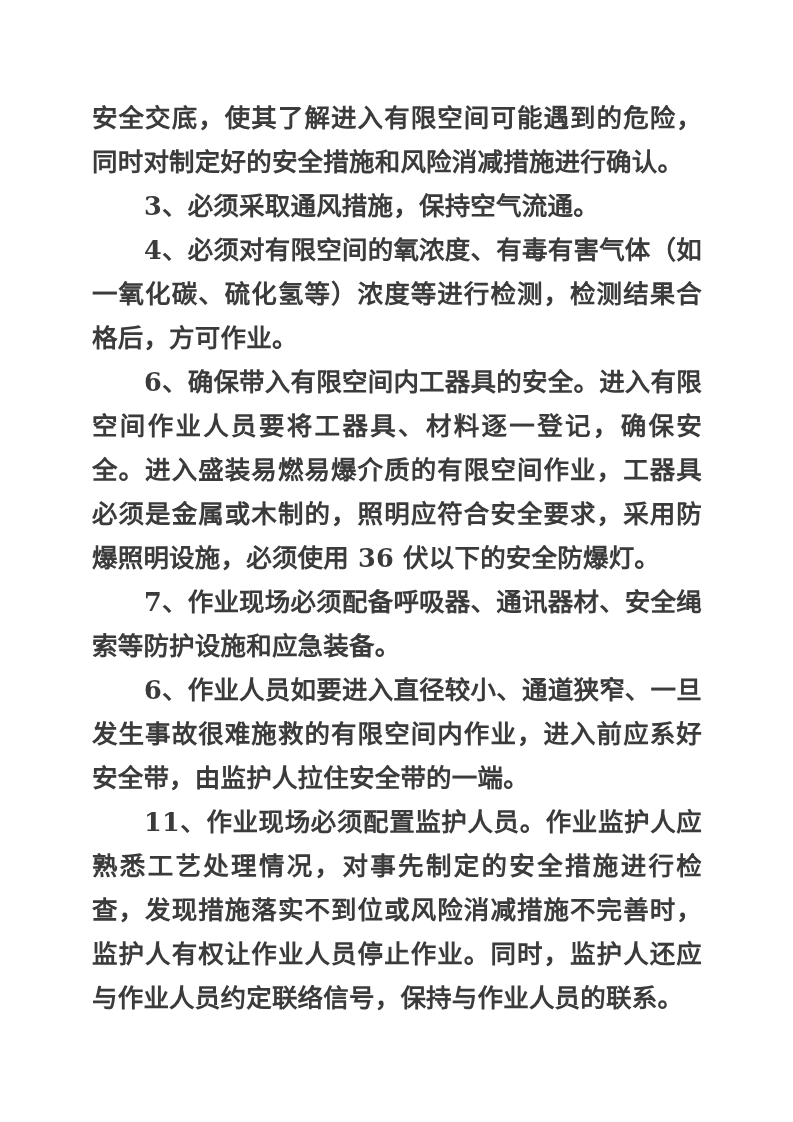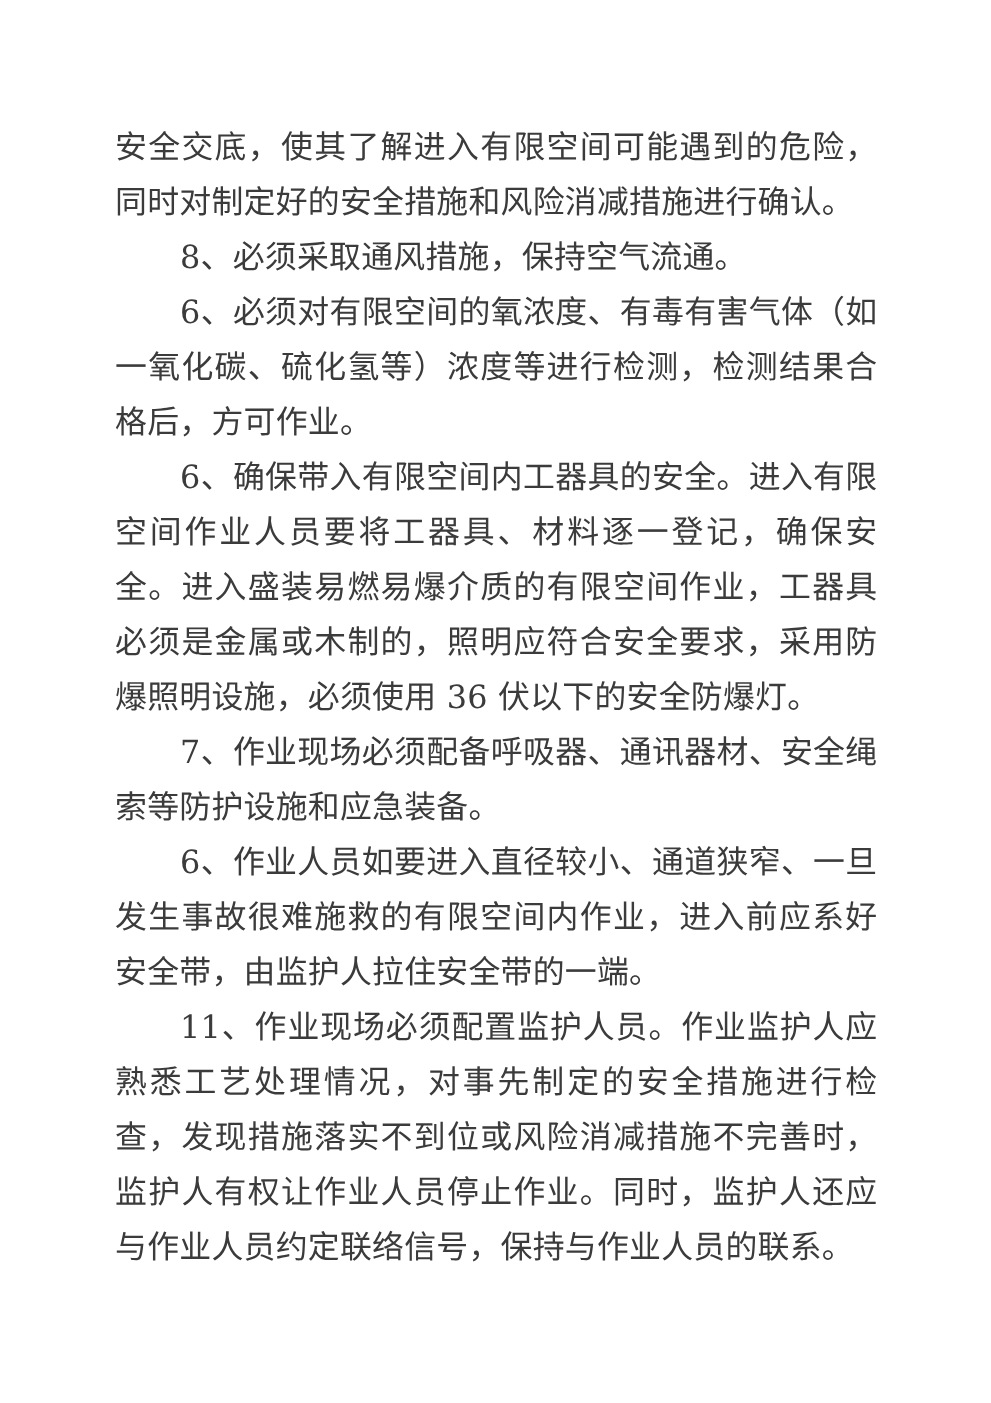--- a/index.html
+++ b/index.html
@@ -9,20 +9,21 @@
     background: #ffffff;
   }
   .page {
     position: relative;
     width: 793px;
     height: 1122px;
     margin: 0 auto;
     background: #ffffff;
     overflow: hidden;
     box-sizing: border-box;
+    font-weight: bold;
   }
   .content {
     position: absolute;
     left: 92px;
     top: 96px;
     width: 610px;
   }
   .para {
     margin: 0;
     padding: 0;
@@ -44,23 +45,23 @@
   }
 </style>
 </head>
 <body>
 
 <div class="page">
   <div class="content">
 
     <p class="para cont">安全交底，使其了解进入有限空间可能遇到的危险，同时对制定好的安全措施和风险消减措施进行确认。</p>
 
-    <p class="para indent">8、必须采取通风措施，保持空气流通。</p>
+    <p class="para indent">3、必须采取通风措施，保持空气流通。</p>
 
-    <p class="para indent">6、必须对有限空间的氧浓度、有毒有害气体（如一氧化碳、硫化氢等）浓度等进行检测，检测结果合格后，方可作业。</p>
+    <p class="para indent">4、必须对有限空间的氧浓度、有毒有害气体（如一氧化碳、硫化氢等）浓度等进行检测，检测结果合格后，方可作业。</p>
 
     <p class="para indent">6、确保带入有限空间内工器具的安全。进入有限空间作业人员要将工器具、材料逐一登记，确保安全。进入盛装易燃易爆介质的有限空间作业，工器具必须是金属或木制的，照明应符合安全要求，采用防爆照明设施，必须使用 36 伏以下的安全防爆灯。</p>
 
     <p class="para indent">7、作业现场必须配备呼吸器、通讯器材、安全绳索等防护设施和应急装备。</p>
 
 
 
     <p class="para indent">6、作业人员如要进入直径较小、通道狭窄、一旦发生事故很难施救的有限空间内作业，进入前应系好安全带，由监护人拉住安全带的一端。</p>
 
     <p class="para indent">11、作业现场必须配置监护人员。作业监护人应熟悉工艺处理情况，对事先制定的安全措施进行检查，发现措施落实不到位或风险消减措施不完善时，监护人有权让作业人员停止作业。同时，监护人还应与作业人员约定联络信号，保持与作业人员的联系。</p>

